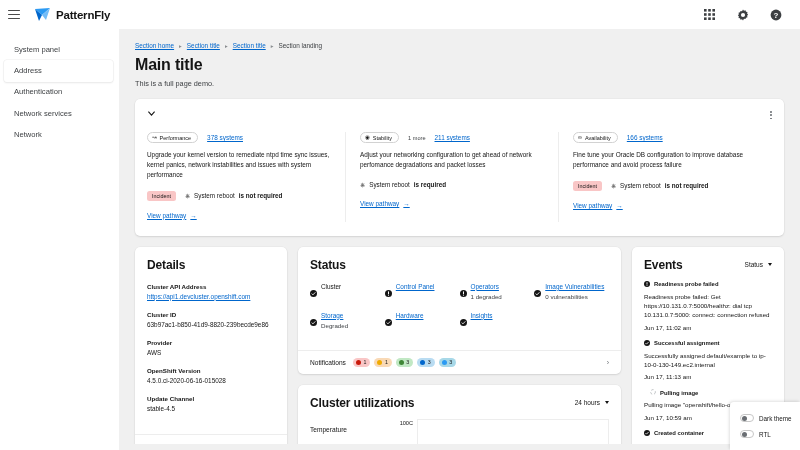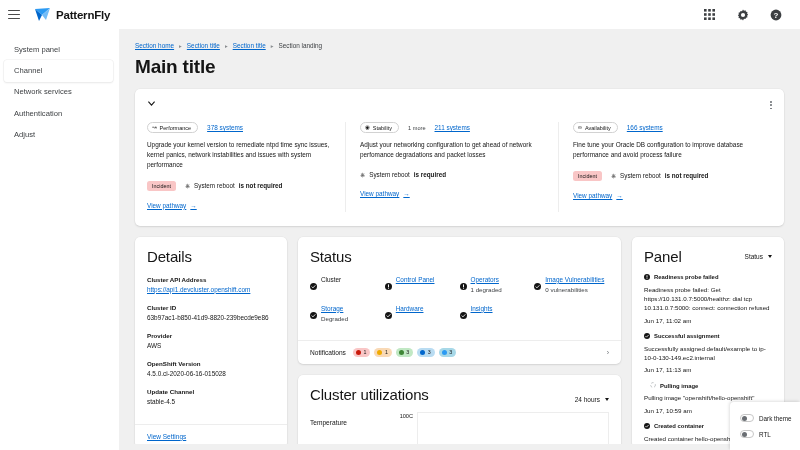--- a/index.html
+++ b/index.html
@@ -59,21 +59,21 @@
     padding: 13px 16px 0 16px;
     overflow: hidden;
     position: relative;
   }
 
   .breadcrumb { display: flex; align-items: center; gap: 5px; font-size: 6.4px; color: #4f5255; }
   .breadcrumb a { color: #0066cc; text-decoration: underline; cursor: pointer; }
   .breadcrumb .sep { color: #8a8d90; font-size: 5.5px; }
   .breadcrumb .current { color: #3c3f42; }
 
-  .page-title { font-size: 19px; font-weight: bold; margin-top: 7px; letter-spacing: -0.2px; }
+  .page-title { font-size: 16px; font-weight: bold; margin-top: 7px; letter-spacing: -0.2px; }
   .page-sub { font-size: 7.3px; color: #3c3f42; margin-top: 5px; }
 
   
   .card { background:#fff; border-radius: 5px; box-shadow: 0 1px 2px rgba(3,3,3,.10), 0 0 0 0.5px rgba(0,0,0,.045); }
 
   
   .pathways { margin-top: 11px; padding: 10px 12px 14px 12px; position: relative; }
   .pw-head { display: flex; align-items: center; gap: 8px; }
   .chev { width: 9px; height: 9px; display:flex; align-items:center; justify-content:center; cursor:pointer; color:#151515;}
   .pw-title { font-size: 10.5px; font-weight: bold; letter-spacing: -0.15px; }
@@ -107,21 +107,21 @@
   .view-pathway { margin-top: 11px; font-size: 6.4px; color:#0066cc; text-decoration: underline;
      display:inline-flex; align-items:center; gap:4px; cursor:pointer; }
 
   
   .lower { display: flex; gap: 11px; margin-top: 11px; }
   .col-details { flex: 0 0 152px; }
   .col-mid { flex: 1; display:flex; flex-direction: column; gap: 11px; }
   .col-events { flex: 0 0 152px; }
 
   .details { padding: 11px 12px 0 12px; height: 211px; position: relative; overflow:hidden;}
-  .sec-title { font-size: 15px; font-weight: normal; letter-spacing:-0.15px; }
+  .sec-title { font-size: 12px; font-weight: bold; letter-spacing:-0.15px; }
   .dt-label { font-size: 6.2px; font-weight: bold; color:#151515; margin-top: 11px; }
   .dt-val { font-size: 6.4px; color:#151515; margin-top: 3px; word-break: break-all; }
   .dt-val a { color:#0066cc; text-decoration: underline; }
   .details-footer {
     position:absolute; left:0; right:0; bottom:0; border-top: 0.7px solid #ededed;
     padding: 8px 12px; font-size: 6.5px;
   }
   .details-footer a { color:#0066cc; text-decoration: underline; cursor:pointer; }
 
   .status-card { padding: 11px 12px 0 12px; height: 127px; position: relative; }
@@ -138,21 +138,21 @@
     position:absolute; left:0; right:0; bottom:0; border-top:0.7px solid #ededed;
     display:flex; align-items:center; gap:7px; padding: 7px 12px;
   }
   .notif-label { font-size: 6.6px; color:#151515; }
   .pills { display:flex; gap:4px; }
   .pill { display:flex; align-items:center; gap:2.5px; border-radius: 7px; padding: 1.5px 4px 1.5px 3px; font-size:5.3px; color:#151515;}
   .pill .dotico { width:5px;height:5px;border-radius:50%; display:inline-block;}
   .notif-caret { margin-left:auto; font-size:7px; color:#6a6e73; cursor:pointer; }
 
   .util-card { padding: 11px 12px 0 12px; flex:1; position:relative; overflow:hidden; }
-  .util-head { display:flex; align-items:flex-end; justify-content: space-between; gap: 40px; }
+  .util-head { display:flex; align-items:center; justify-content: space-between; gap: 40px; }
   .cpu-row { display:flex; align-items:center; gap:6px; margin-top: 15px; }
   .cpu-label { font-size: 8.2px; font-weight: bold; }
   .chev-sm { width:0;height:0;border-left:2.6px solid transparent;border-right:2.6px solid transparent;border-top:3.2px solid #151515; }
   .chart-row { display:flex; align-items:flex-start; margin-top: 9px; }
   .chart-name { font-size: 6.6px; color:#151515; flex: 0 0 85px; padding-top: 7px;}
   .yaxis { font-size: 5.6px; color:#151515; text-align:right; flex: 0 0 22px; padding-right: 4px; }
   .yaxis div { line-height: 1.6; }
   .plot { flex:1; border: 0.7px solid #ededed; height: 38px; position:relative; }
 
   .events-card { padding: 11px 12px 0 12px; height: 211px; position:relative; overflow:hidden; }
@@ -228,46 +228,47 @@
     </div>
   </div>
 
   <div class="body-wrap">
 
     <nav class="sidebar">
       <div class="nav-item">
         <span>System panel</span>
       </div>
       <div class="nav-item selected">
-        <span>Channel</span>
+        <span>Address</span>
+      </div>
+      <div class="nav-item">
+        <span>Authentication</span>
       </div>
       <div class="nav-item">
         <span>Network services</span>
       </div>
       <div class="nav-item">
-        <span>Authentication</span>
-      </div>
-      <div class="nav-item">
-        <span>Adjust</span>
+        <span>Network</span>
       </div>
     </nav>
 
     <main class="main">
 
       <div class="breadcrumb">
         <a>Section home</a>
         <span class="sep">▸</span>
         <a>Section title</a>
         <span class="sep">▸</span>
         <a>Section title</a>
         <span class="sep">▸</span>
         <span class="current">Section landing</span>
       </div>
 
       <h1 class="page-title">Main title</h1>
+      <div class="page-sub">This is a full page demo.</div>
 
       <section class="card pathways">
         <div class="pw-head">
           <span class="chev">
             <svg width="7" height="5" viewBox="0 0 7 5">
                 <path d="M0.4 0.7L3.5 4.1L6.6 0.7" stroke="#151515" stroke-width="1.1" fill="none"></path>
               </svg>
           </span>
         </div>
         <div class="kebab">
@@ -521,21 +522,21 @@
                 
                 
               </span>
             </div>
           </section>
 
         </div>
 
         <section class="card events-card col-events">
           <div class="ev-head">
-            <span class="sec-title">Panel</span>
+            <span class="sec-title">Events</span>
             <span class="dd">
               <span>Status</span>
               <span class="caret"></span>
             </span>
           </div>
 
           <div class="ev">
             <div class="ev-title">
               <span>
                 <svg width="6" height="6" viewBox="0 0 10 10">

